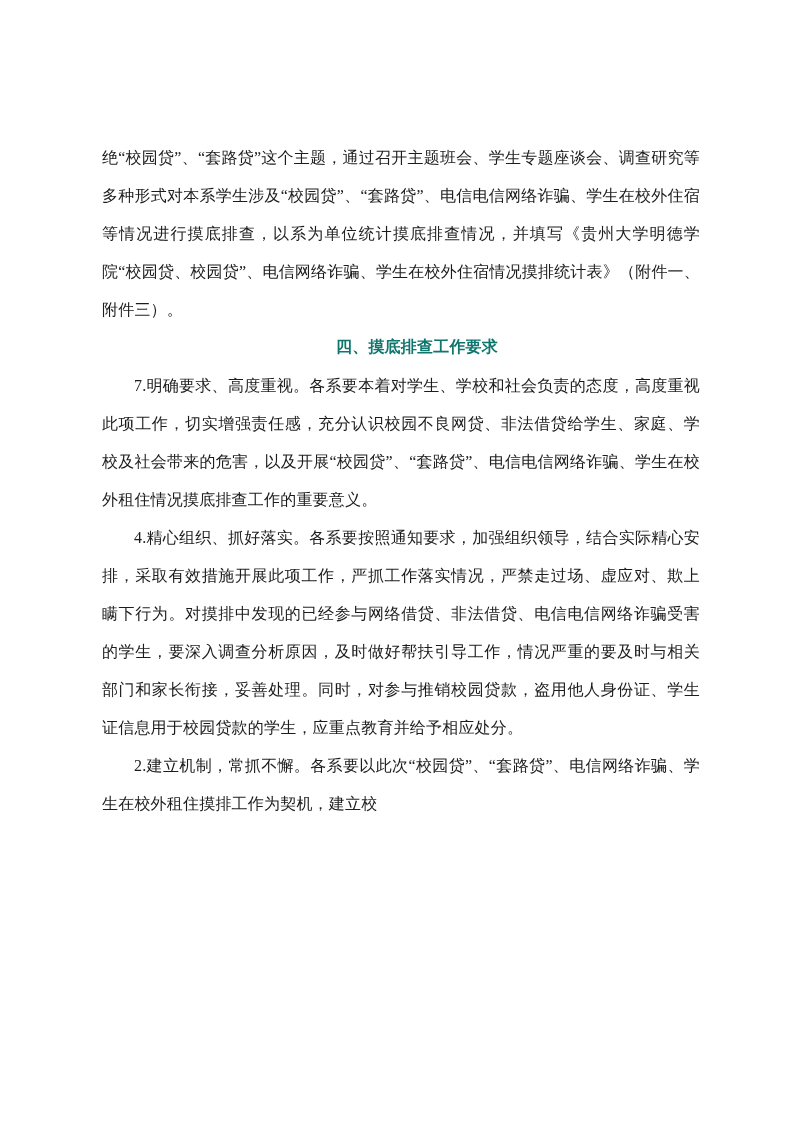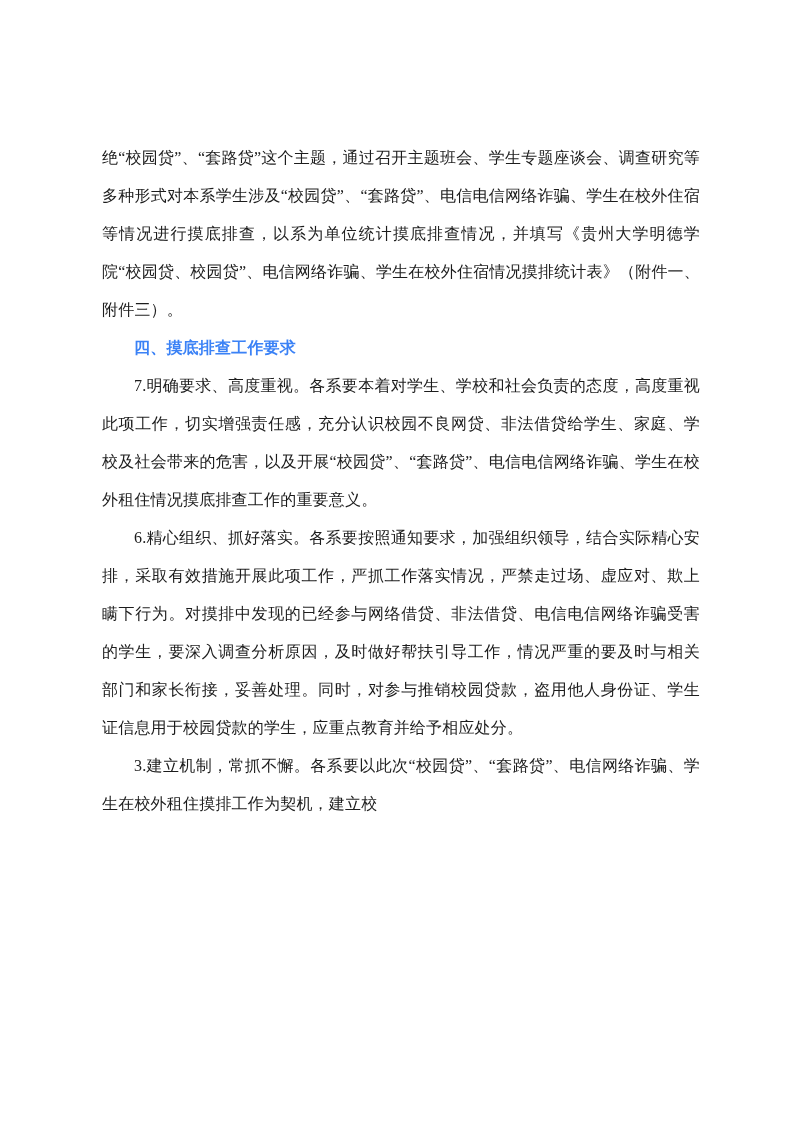--- a/index.html
+++ b/index.html
@@ -28,31 +28,31 @@
     letter-spacing: 0.2px;
     color: #1c1c1c;
     text-align: justify;
     text-justify: inter-ideograph;
     word-break: break-all;
   }
   .para.indent {
     text-indent: 2em;
   }
   .para.heading {
-    font-family: Liberation Serif, serif;
+    font-family: Liberation Mono, monospace;
     font-weight: bold;
     text-indent: 2em;
-    text-align: left;
-    color: #3b82f6;
+    text-align: center;
+    color: #0f766e;
   }
 </style>
 </head>
 <body>
 
 <div class="page">
   <div class="content">
     <p class="para">绝“校园贷”、“套路贷”这个主题，通过召开主题班会、学生专题座谈会、调查研究等多种形式对本系学生涉及“校园贷”、“套路贷”、电信电信网络诈骗、学生在校外住宿等情况进行摸底排查，以系为单位统计摸底排查情况，并填写《贵州大学明德学院“校园贷、校园贷”、电信网络诈骗、学生在校外住宿情况摸排统计表》（附件一、附件三）。</p>
     <p class="para heading">四、摸底排查工作要求</p>
     <p class="para indent">7.明确要求、高度重视。各系要本着对学生、学校和社会负责的态度，高度重视此项工作，切实增强责任感，充分认识校园不良网贷、非法借贷给学生、家庭、学校及社会带来的危害，以及开展“校园贷”、“套路贷”、电信电信网络诈骗、学生在校外租住情况摸底排查工作的重要意义。</p>
-    <p class="para indent">6.精心组织、抓好落实。各系要按照通知要求，加强组织领导，结合实际精心安排，采取有效措施开展此项工作，严抓工作落实情况，严禁走过场、虚应对、欺上瞒下行为。对摸排中发现的已经参与网络借贷、非法借贷、电信电信网络诈骗受害的学生，要深入调查分析原因，及时做好帮扶引导工作，情况严重的要及时与相关部门和家长衔接，妥善处理。同时，对参与推销校园贷款，盗用他人身份证、学生证信息用于校园贷款的学生，应重点教育并给予相应处分。</p>
-    <p class="para indent">3.建立机制，常抓不懈。各系要以此次“校园贷”、“套路贷”、电信网络诈骗、学生在校外租住摸排工作为契机，建立校</p>
+    <p class="para indent">4.精心组织、抓好落实。各系要按照通知要求，加强组织领导，结合实际精心安排，采取有效措施开展此项工作，严抓工作落实情况，严禁走过场、虚应对、欺上瞒下行为。对摸排中发现的已经参与网络借贷、非法借贷、电信电信网络诈骗受害的学生，要深入调查分析原因，及时做好帮扶引导工作，情况严重的要及时与相关部门和家长衔接，妥善处理。同时，对参与推销校园贷款，盗用他人身份证、学生证信息用于校园贷款的学生，应重点教育并给予相应处分。</p>
+    <p class="para indent">2.建立机制，常抓不懈。各系要以此次“校园贷”、“套路贷”、电信网络诈骗、学生在校外租住摸排工作为契机，建立校</p>
   </div>
 </div>
 
 </body></html>

